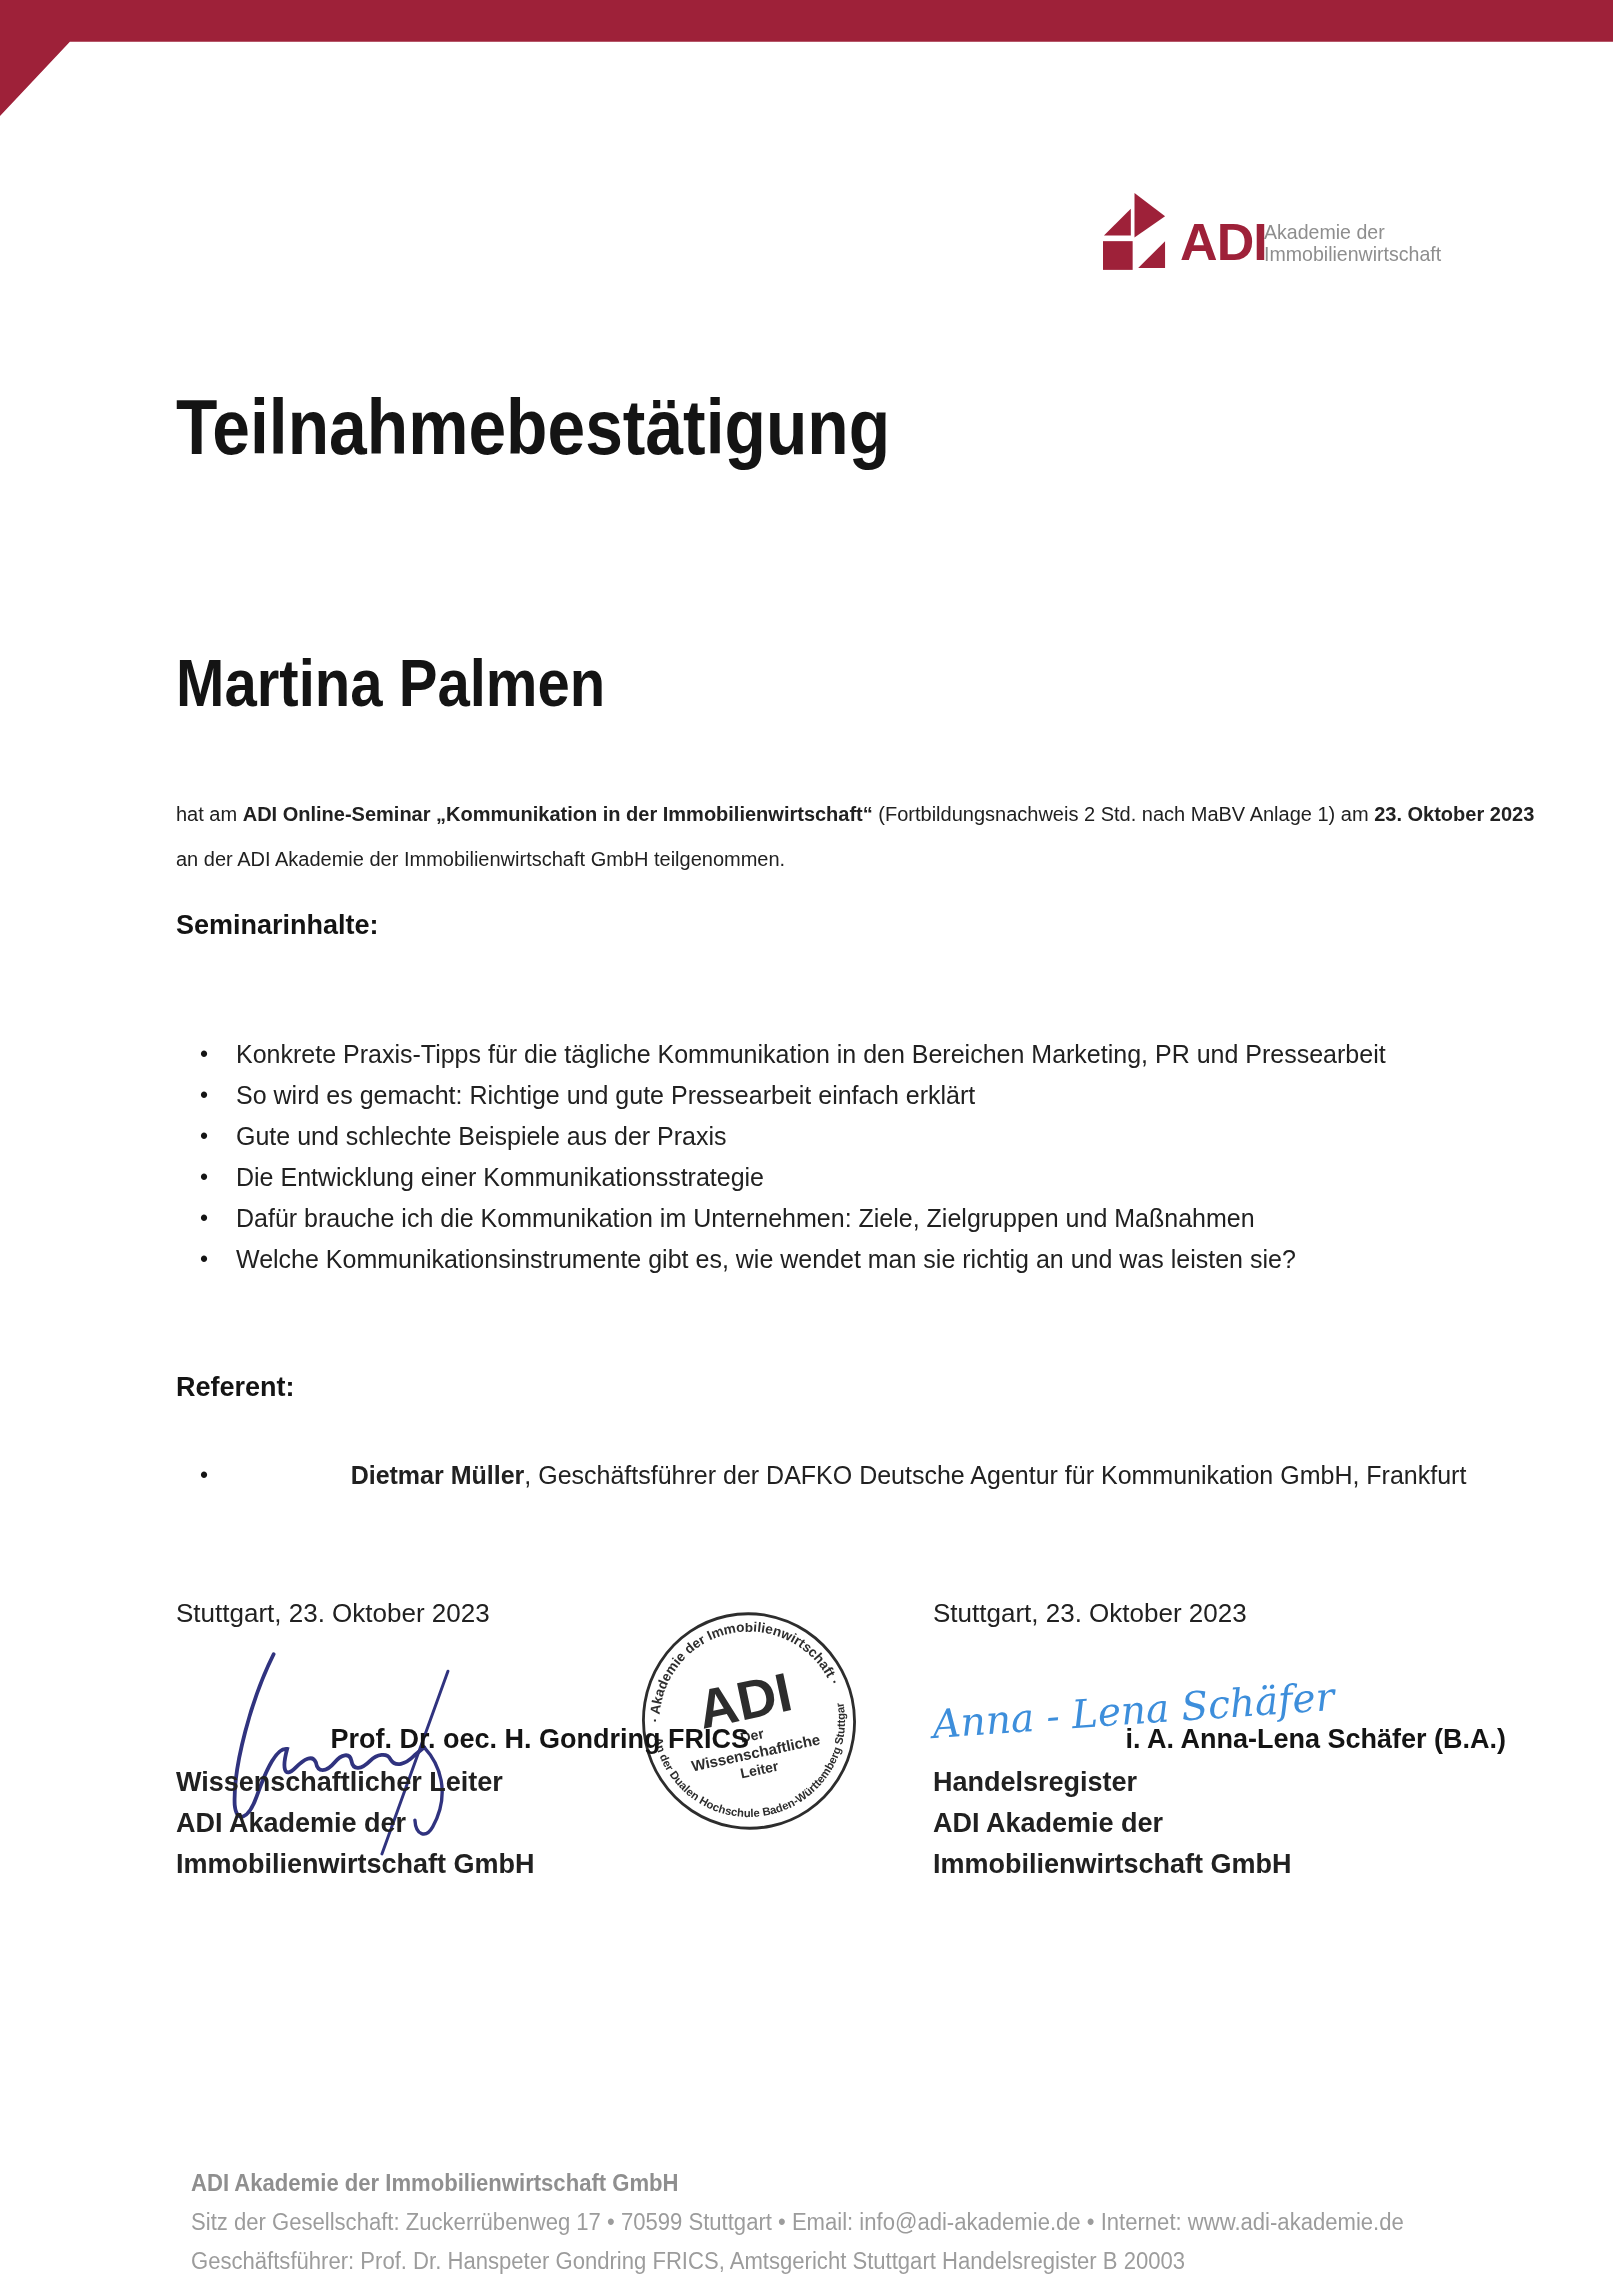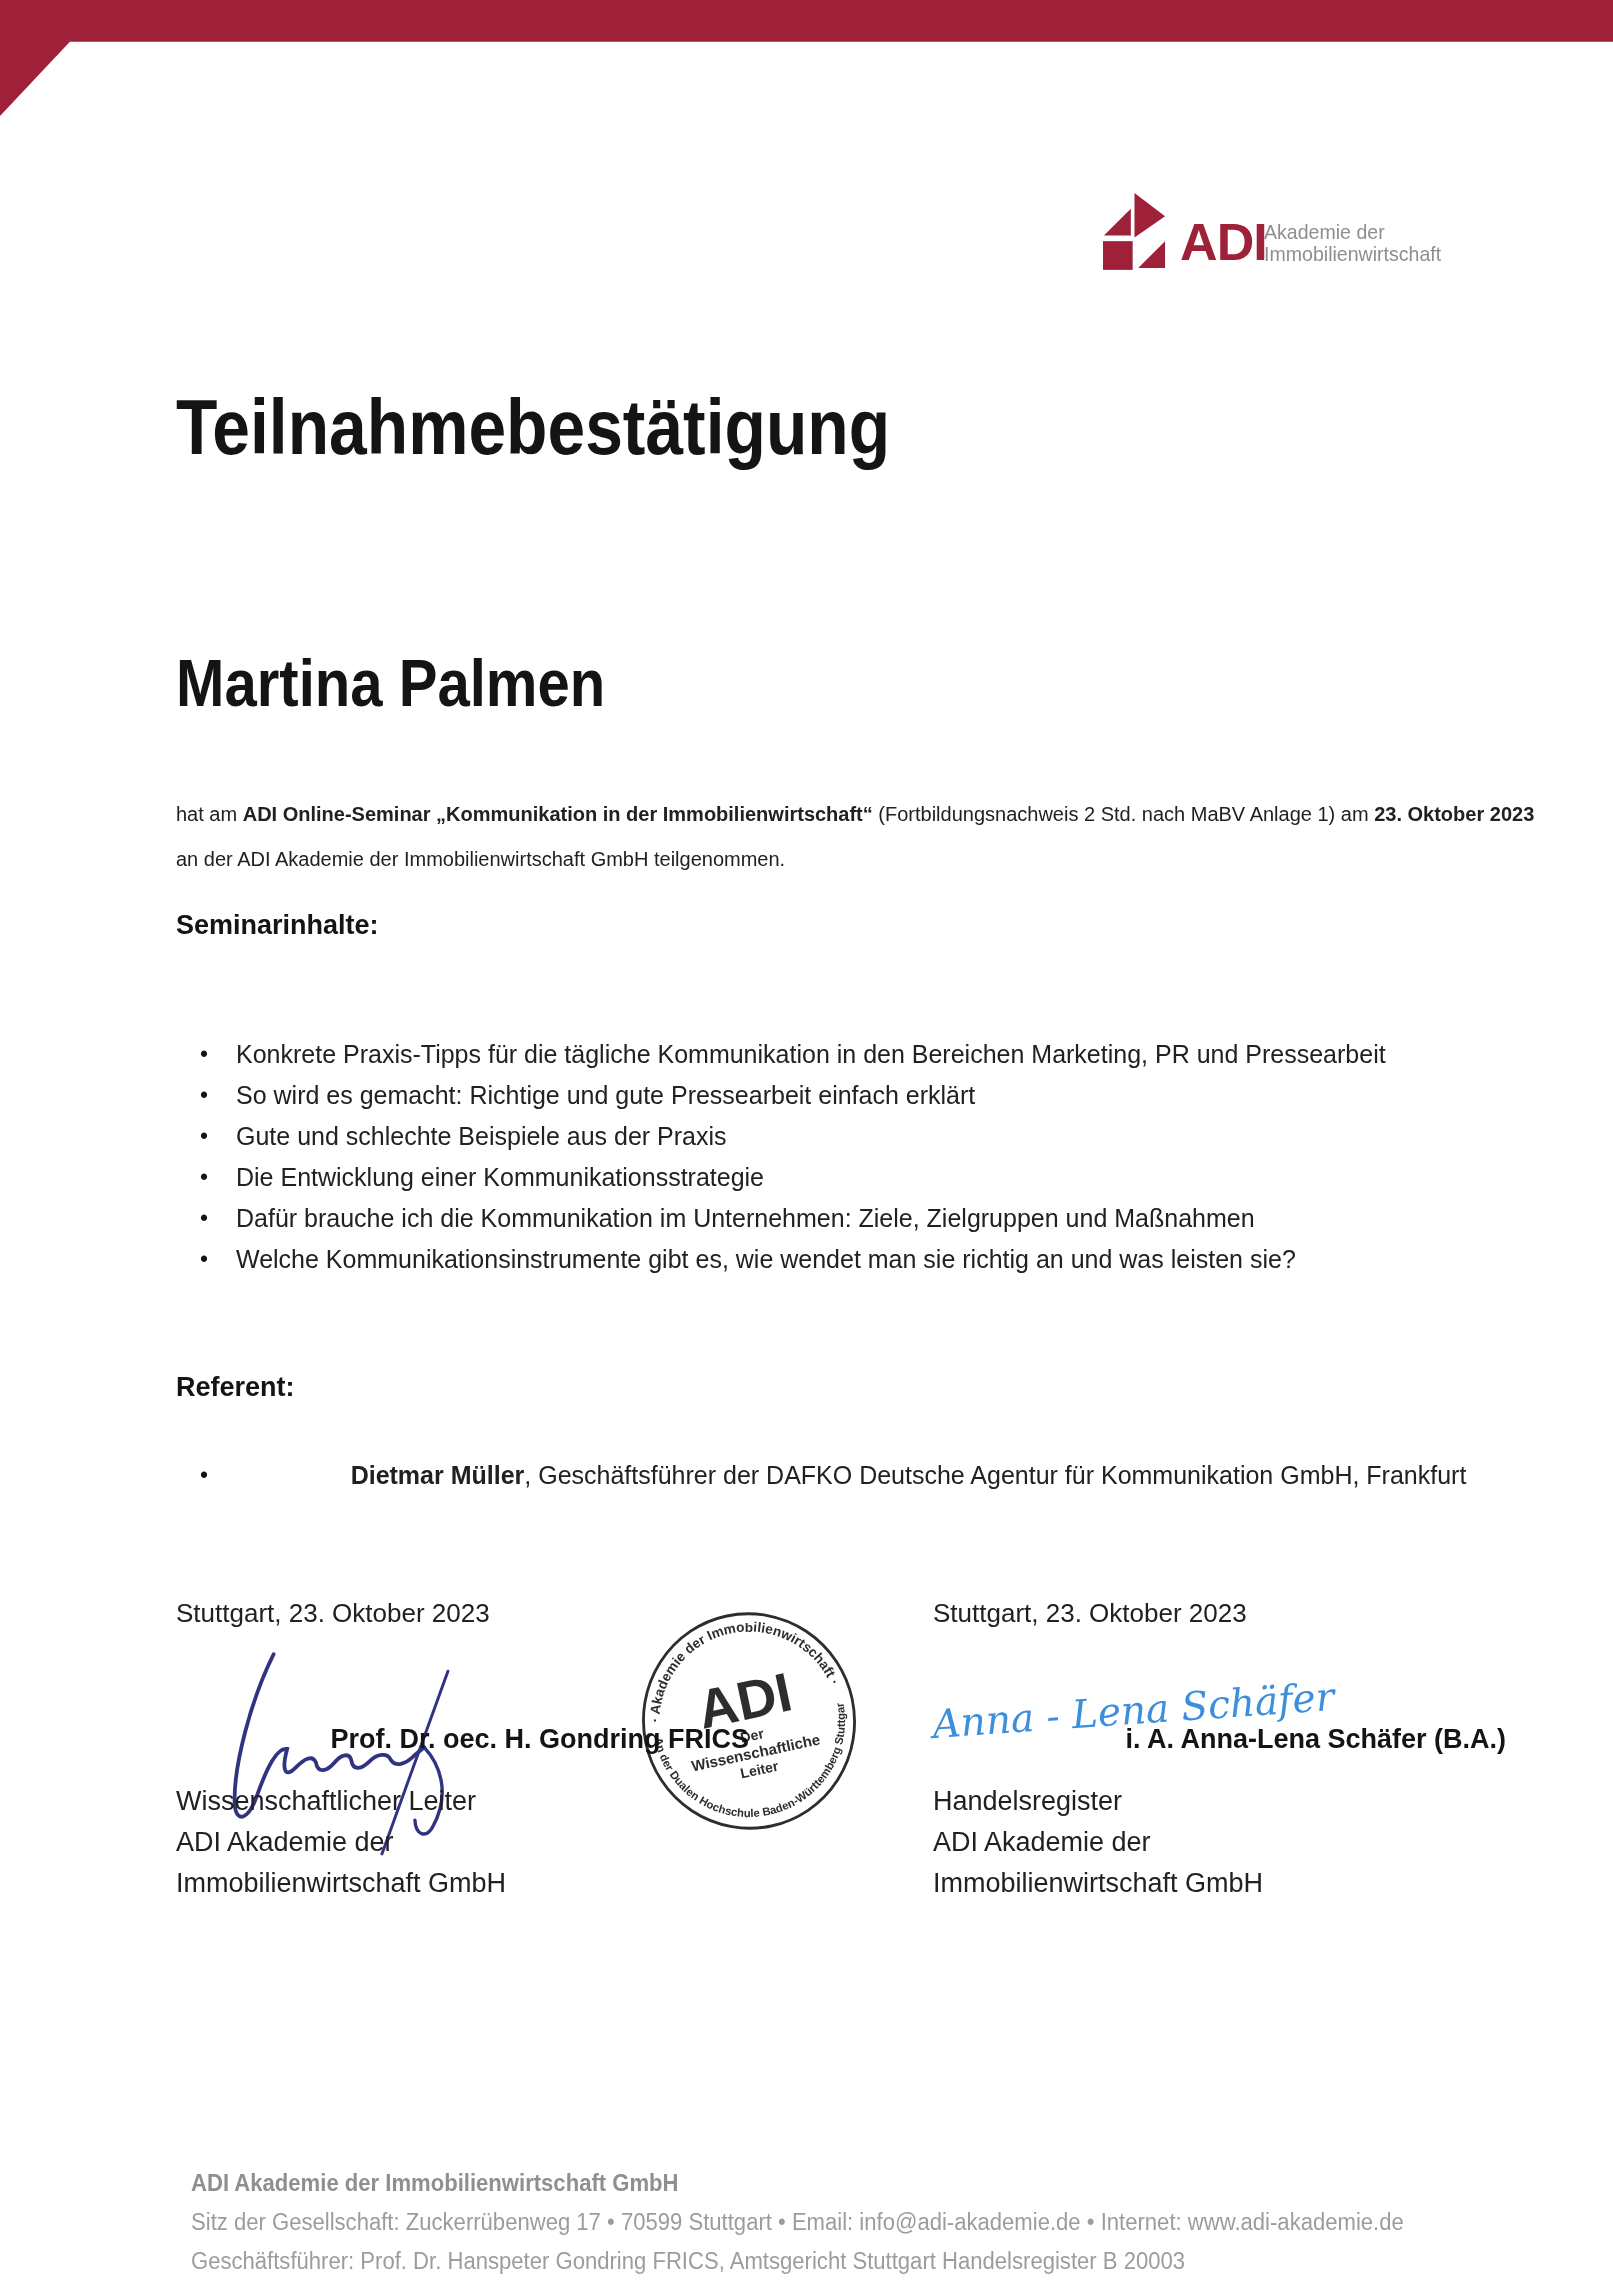--- a/index.html
+++ b/index.html
@@ -70,21 +70,21 @@
   .date-line{
     position:absolute;top:1598px;font-size:26px;color:var(--ink,#212121);white-space:nowrap;
   }
   #date-left{left:176px;}
   #date-right{left:933px;}
 
   .sig-block{position:absolute;width:573px;}
   #sig-block-left{left:176px;top:1721px;}
   #sig-block-right{left:933px;top:1721px;}
   .sig-name{font-size:27px;font-weight:700;line-height:36px;color:#141414;white-space:nowrap;text-align:right;}
-  .sig-lines{margin-top:24px;font-size:27px;line-height:41px;color:var(--ink,#212121);}
+  .sig-lines{margin-top:5px;font-size:27px;line-height:41px;color:var(--ink,#212121);font-weight:bold;}
 
   .sig-scribble{position:absolute;left:184px;top:1639px;width:296px;height:220px;color:var(--sig-navy,#30337f);}
   .sig-hand{
     position:absolute;left:931px;top:1702px;
     font-family:"DejaVu Serif", serif;font-style:italic;
     font-size:39px;color:var(--sig-blue,#3d8edb);
     transform:rotate(-4deg);transform-origin:left top;white-space:nowrap;
   }
 
   .stamp{position:absolute;left:636px;top:1608px;width:226px;height:226px;color:var(--stamp-ink,#2d2d2d);}

